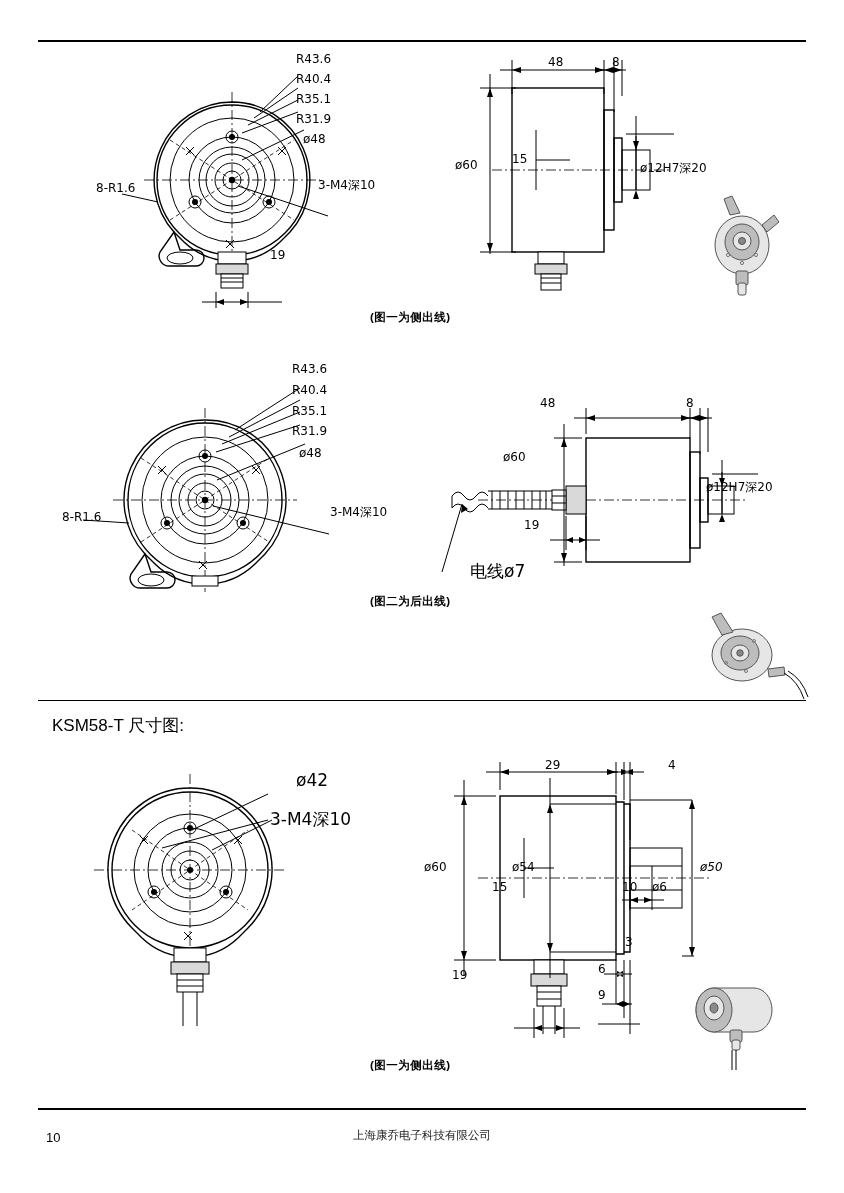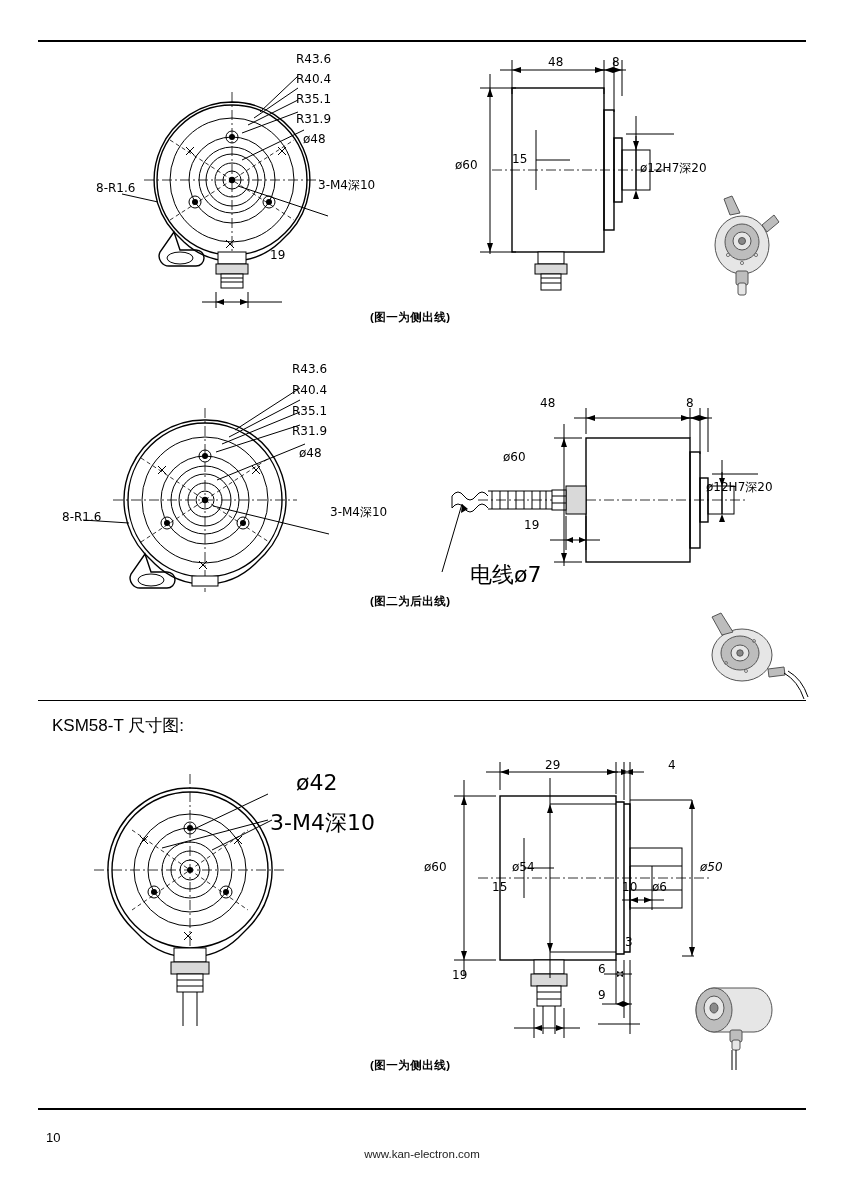--- a/index.html
+++ b/index.html
@@ -7,21 +7,21 @@
   .page{position:absolute;left:0;top:0;width:844px;height:1193px;overflow:hidden;}
   .rule{position:absolute;background:#000;height:1px;}
   .rule.top{left:38px;top:40px;width:768px;height:2px;}
   .rule.mid{left:38px;top:700px;width:768px;height:1px;}
   .rule.bot{left:38px;top:1108px;width:768px;height:2px;}
   .caption{position:absolute;font-size:11.5px;font-weight:bold;letter-spacing:.5px;}
   .sect-label{position:absolute;font-size:17px;}
   .pagenum{position:absolute;left:46px;top:1130px;font-size:13px;}
   .footer{position:absolute;width:100%;text-align:center;font-size:11.5px;color:#222;}
   .dim{position:absolute;font-family:"DejaVu Sans",sans-serif;font-size:12px;white-space:nowrap;}
-  .dim.lg{font-size:22px;}
+  .dim.lg{font-size:17px;}
   svg{position:absolute;left:0;top:0;overflow:visible;}
   .thin{fill:none;stroke:#000;stroke-width:1;}
   .thin2{fill:none;stroke:#000;stroke-width:1.4;}
   .dash{fill:none;stroke:#000;stroke-width:.8;stroke-dasharray:10 3 2 3;}
   .dash2{fill:none;stroke:#000;stroke-width:.8;stroke-dasharray:4 3;}
   .fillblk{fill:#000;stroke:none;}
   .grey{fill:#d9d9d9;stroke:#000;stroke-width:1;}
   .white{fill:#fff;stroke:#000;stroke-width:1;}
   .photo{fill:#e6e6e6;stroke:#555;stroke-width:1;}
   .photod{fill:#bdbdbd;stroke:#555;stroke-width:1;}
@@ -358,15 +358,15 @@
   <div class="dim" style="left:492px;top:880px;">15</div>
   <div class="dim" style="left:622px;top:880px;">10</div>
   <div class="dim" style="left:652px;top:880px;">ø6</div>
   <div class="dim" style="left:625px;top:935px;">3</div>
   <div class="dim" style="left:598px;top:962px;">6</div>
   <div class="dim" style="left:598px;top:988px;">9</div>
   <div class="dim" style="left:452px;top:968px;">19</div>
   <div class="caption" style="left:370px;top:1058px;">(图一为侧出线)</div>
 
   <div class="pagenum">10</div>
-  <div class="footer" style="top:1148px;left:0;">www.kan-electron.com</div>
+  <div class="footer" style="top:1128px;left:0;">上海康乔电子科技有限公司</div>
 
 </div>
 
 </body></html>

